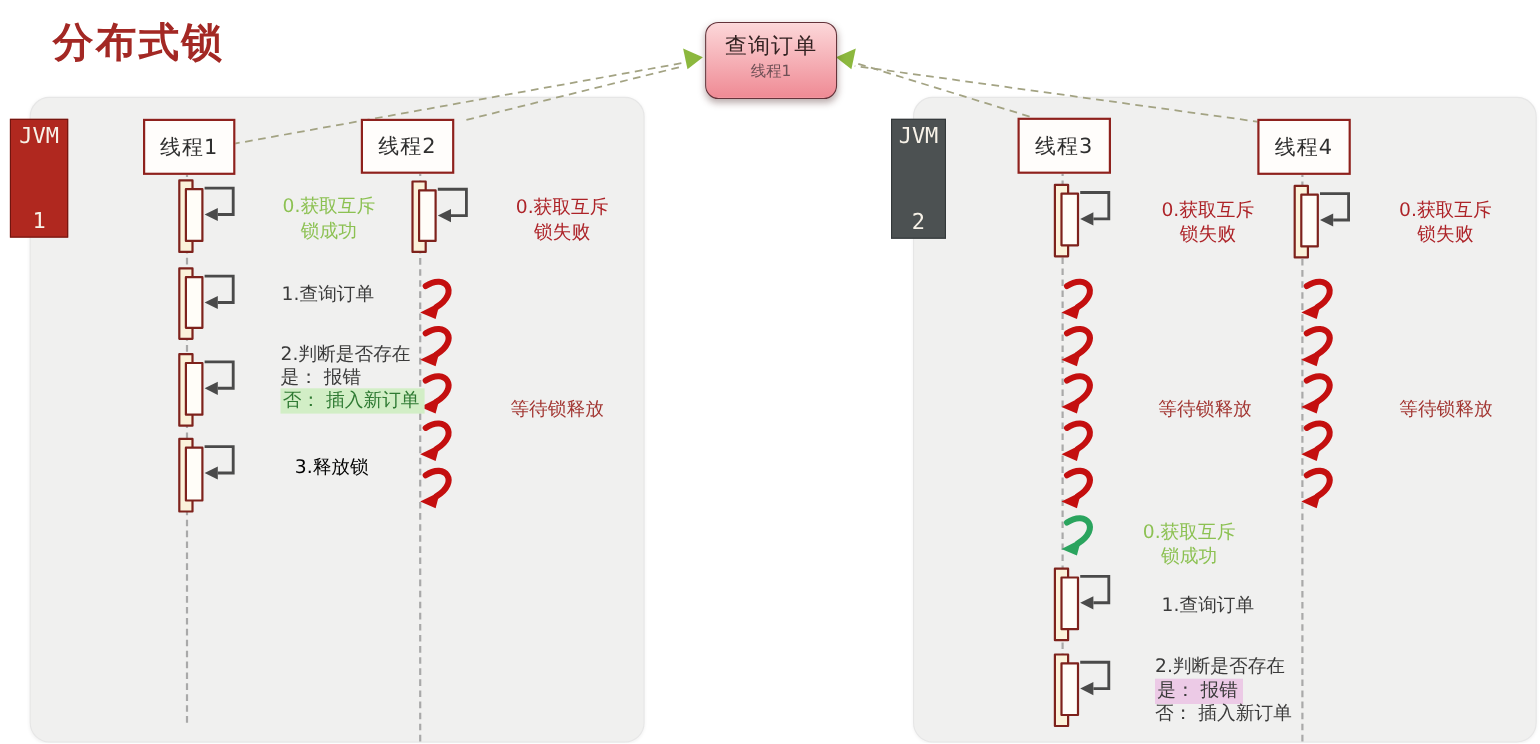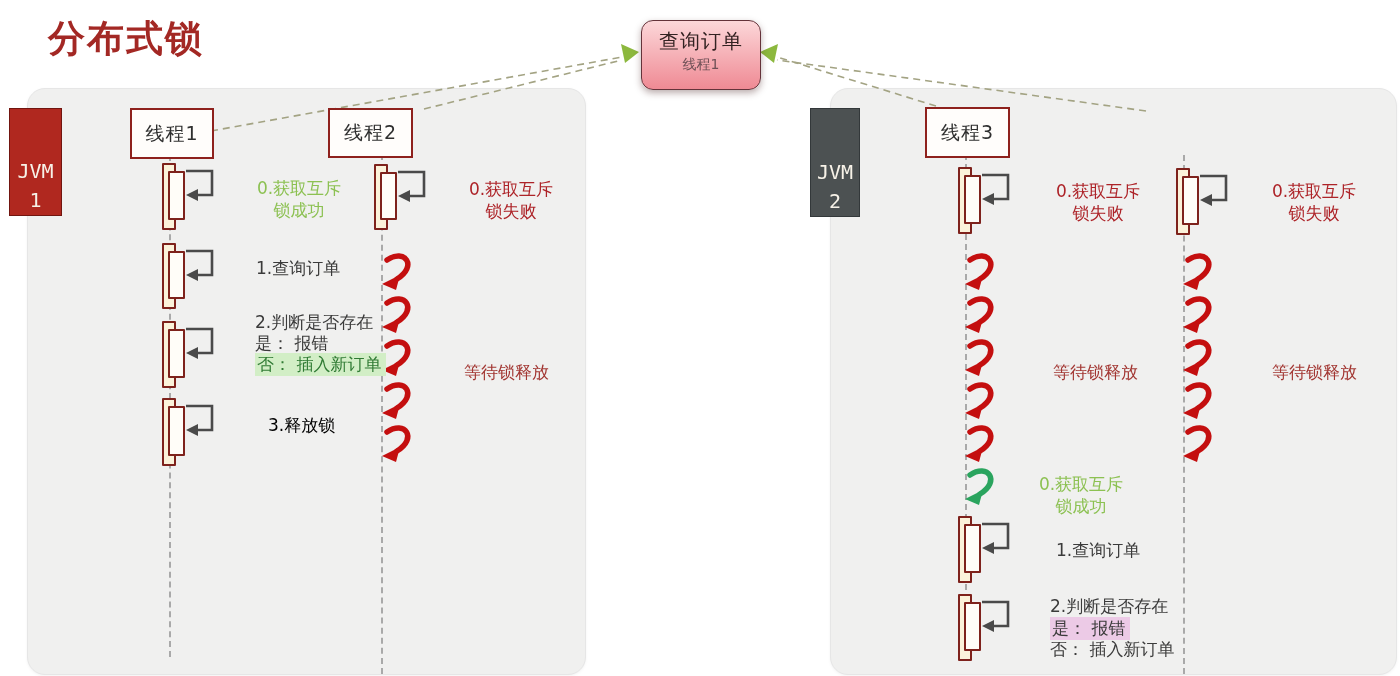--- a/index.html
+++ b/index.html
@@ -11,21 +11,21 @@
   .title{left:48px;top:14px;font-size:37px;font-weight:700;color:#a32824;letter-spacing:2px;z-index:8;}
 
   
   .panel{background:#f0f0ef;border:1px solid #e6e6e6;border-radius:18px;z-index:1;
          box-shadow:0 1px 3px rgba(0,0,0,.05);}
   .panel-left{left:27px;top:88px;width:557px;height:585px;}
   .panel-right{left:830px;top:88px;width:565px;height:585px;}
 
   
   .jvm{z-index:6;color:#f7f2e8;font-family:"DejaVu Sans Mono",monospace;font-size:20px;
-       display:flex;flex-direction:column;align-items:center;justify-content:flex-end;line-height:29px;}
+       display:flex;flex-direction:column;align-items:center;justify-content:space-between;line-height:29px;}
   .jvm1{left:9px;top:108px;width:51px;height:106px;background:#b0281f;border:1px solid #71150f;}
   .jvm2{left:810px;top:108px;width:48px;height:107px;background:#4c5152;border:1px solid #33383a;}
 
   
   .monitor{left:641px;top:20px;width:118px;height:68px;z-index:7;border-radius:12px;
            background:linear-gradient(#fcd7d9,#ef8a94);border:1.5px solid #64333a;
            box-shadow:0 3px 7px rgba(60,20,20,.35);text-align:center;}
   .monitor .m-title{margin-top:7px;font-size:20px;color:#332222;font-weight:500;letter-spacing:1px;}
   .monitor .m-sub{margin-top:1px;font-size:14px;color:#6e5056;}
 
@@ -101,20 +101,21 @@
   </div>
 
   <div class="abs lifeline" style="left:169px;top:155px;height:502px;"></div>
   <div class="abs lifeline" style="left:381px;top:154px;height:520px;"></div>
   <div class="abs lifeline" style="left:965px;top:154px;height:506px;"></div>
   <div class="abs lifeline" style="left:1183px;top:155px;height:519px;"></div>
 
   <div class="abs tbox t1">线程1</div>
   <div class="abs tbox t2">线程2</div>
   <div class="abs tbox t3">线程3</div>
+  <div class="abs tbox t4">线程4</div>
 
   <div class="abs act" style="left:162px;top:163px;width:60px;height:67px;">
     <div class="act-back"></div>
     <div class="act-front"></div>
     <svg class="self-arrow" width="34" height="36" viewBox="0 0 34 36">
         <path d="M2 4 H28 V28 H14" fill="none" stroke="#4a4a4a" stroke-width="2.6"></path>
         <polygon points="2,28 14,22 14,34" fill="#4a4a4a"></polygon>
       </svg>
   </div>
   <div class="abs act" style="left:162px;top:243px;width:60px;height:66px;">

